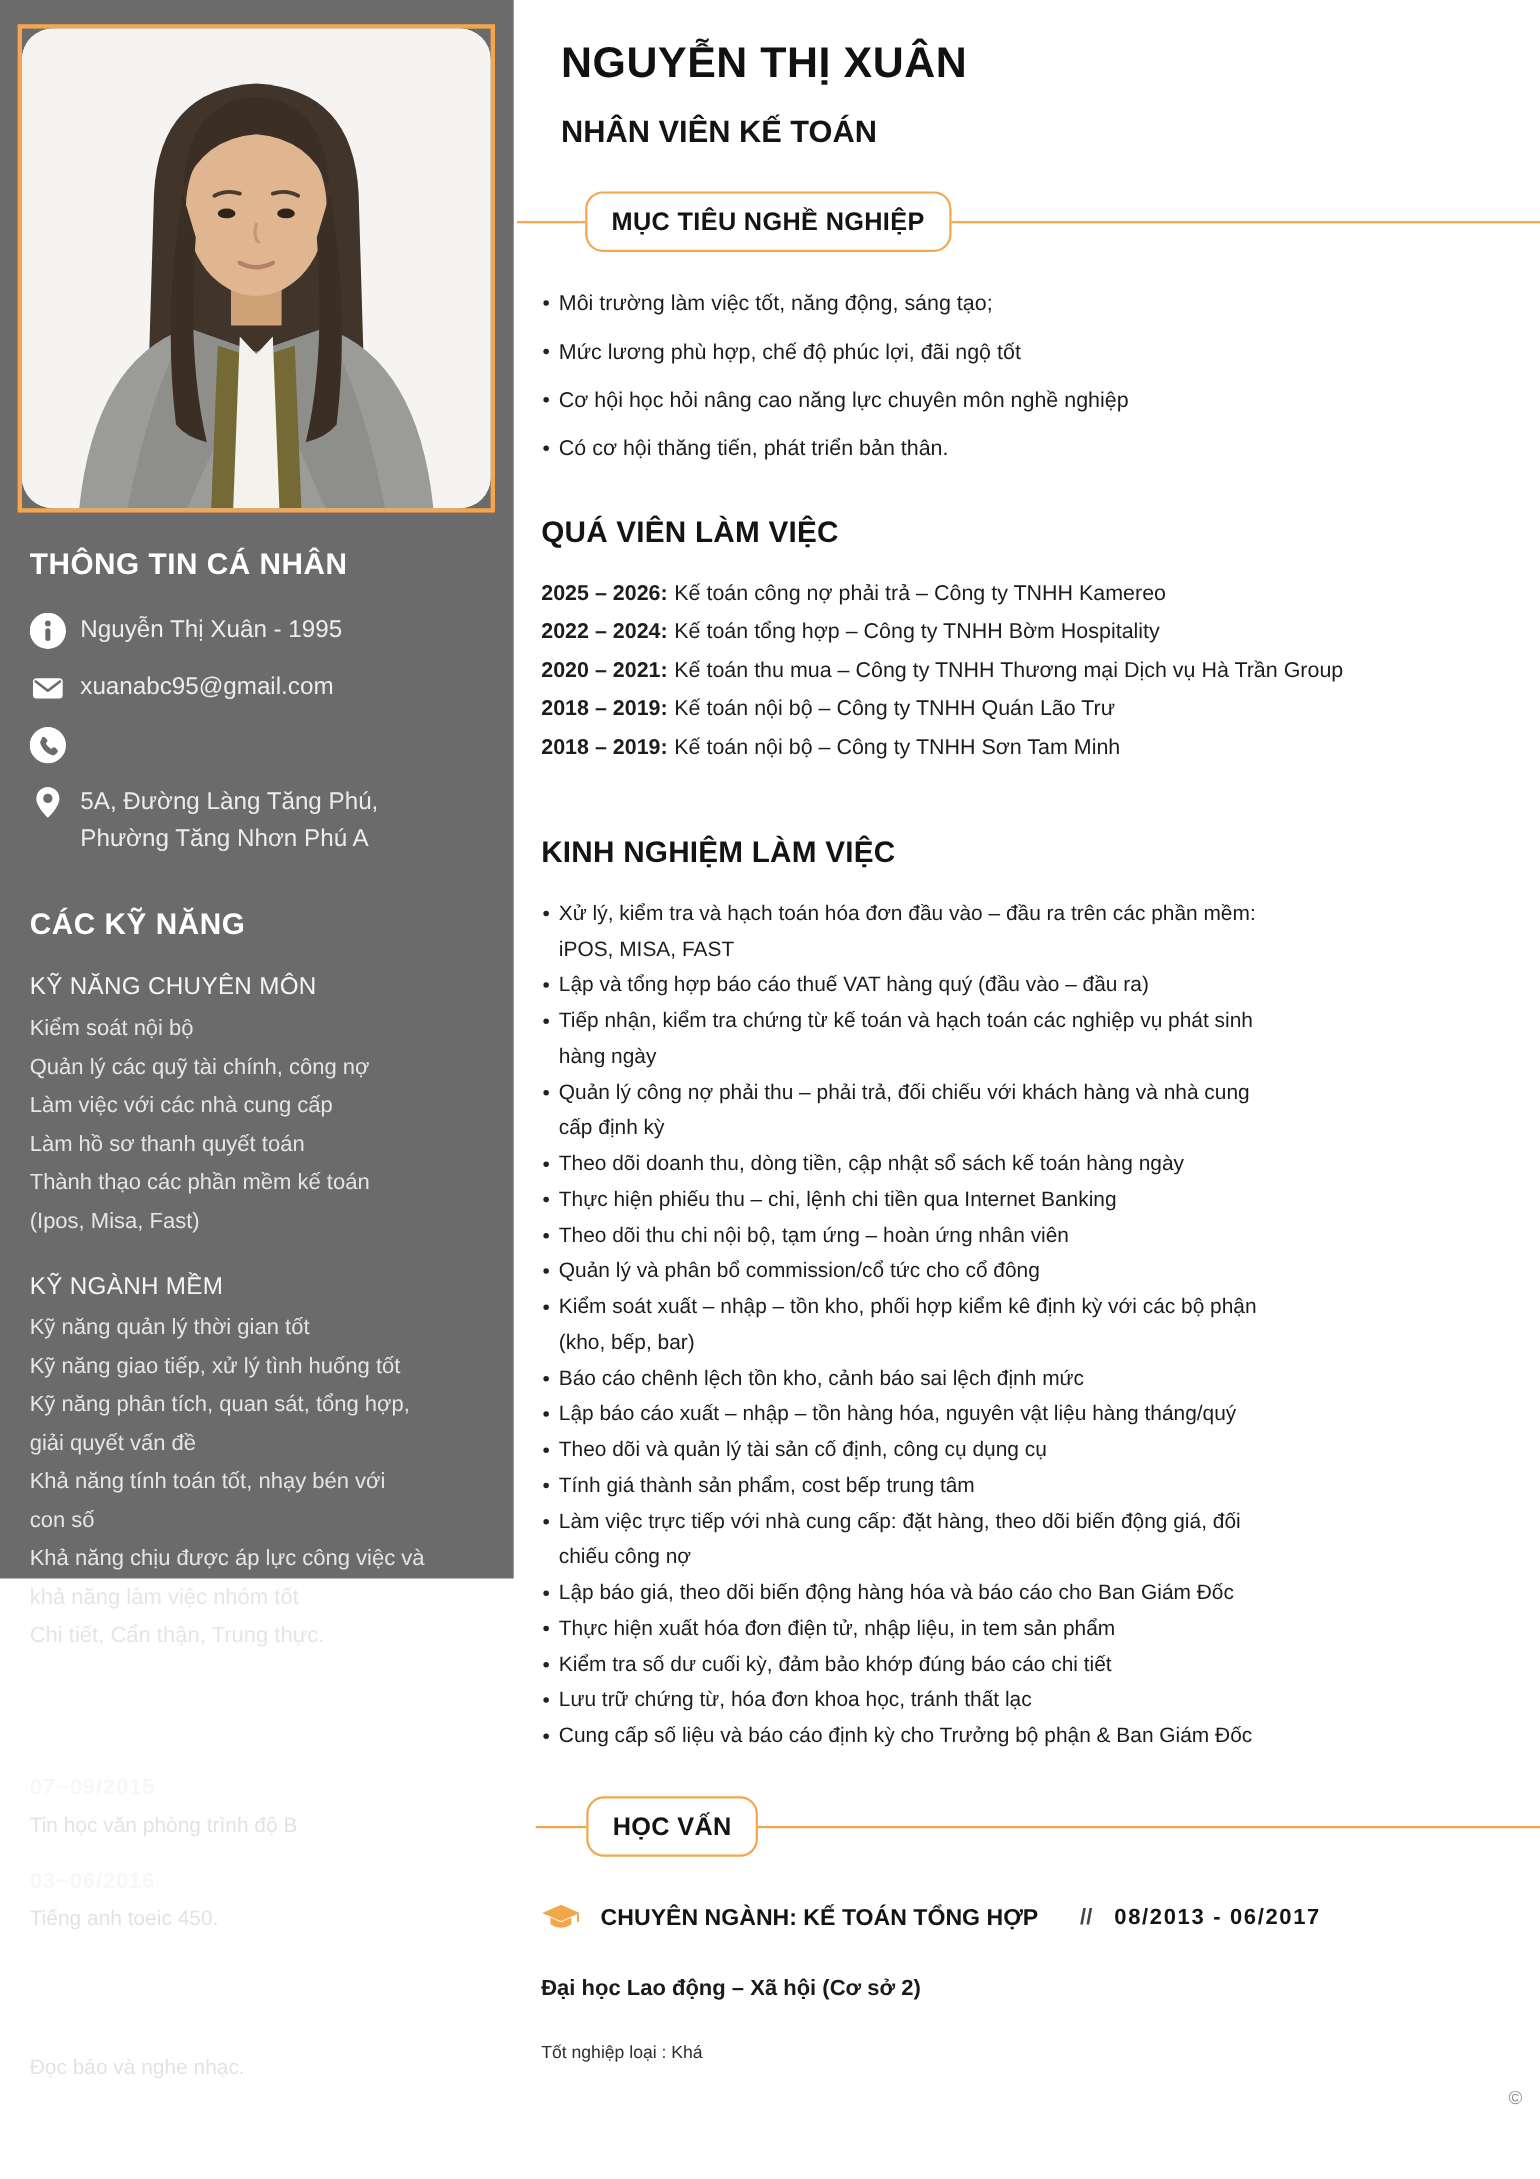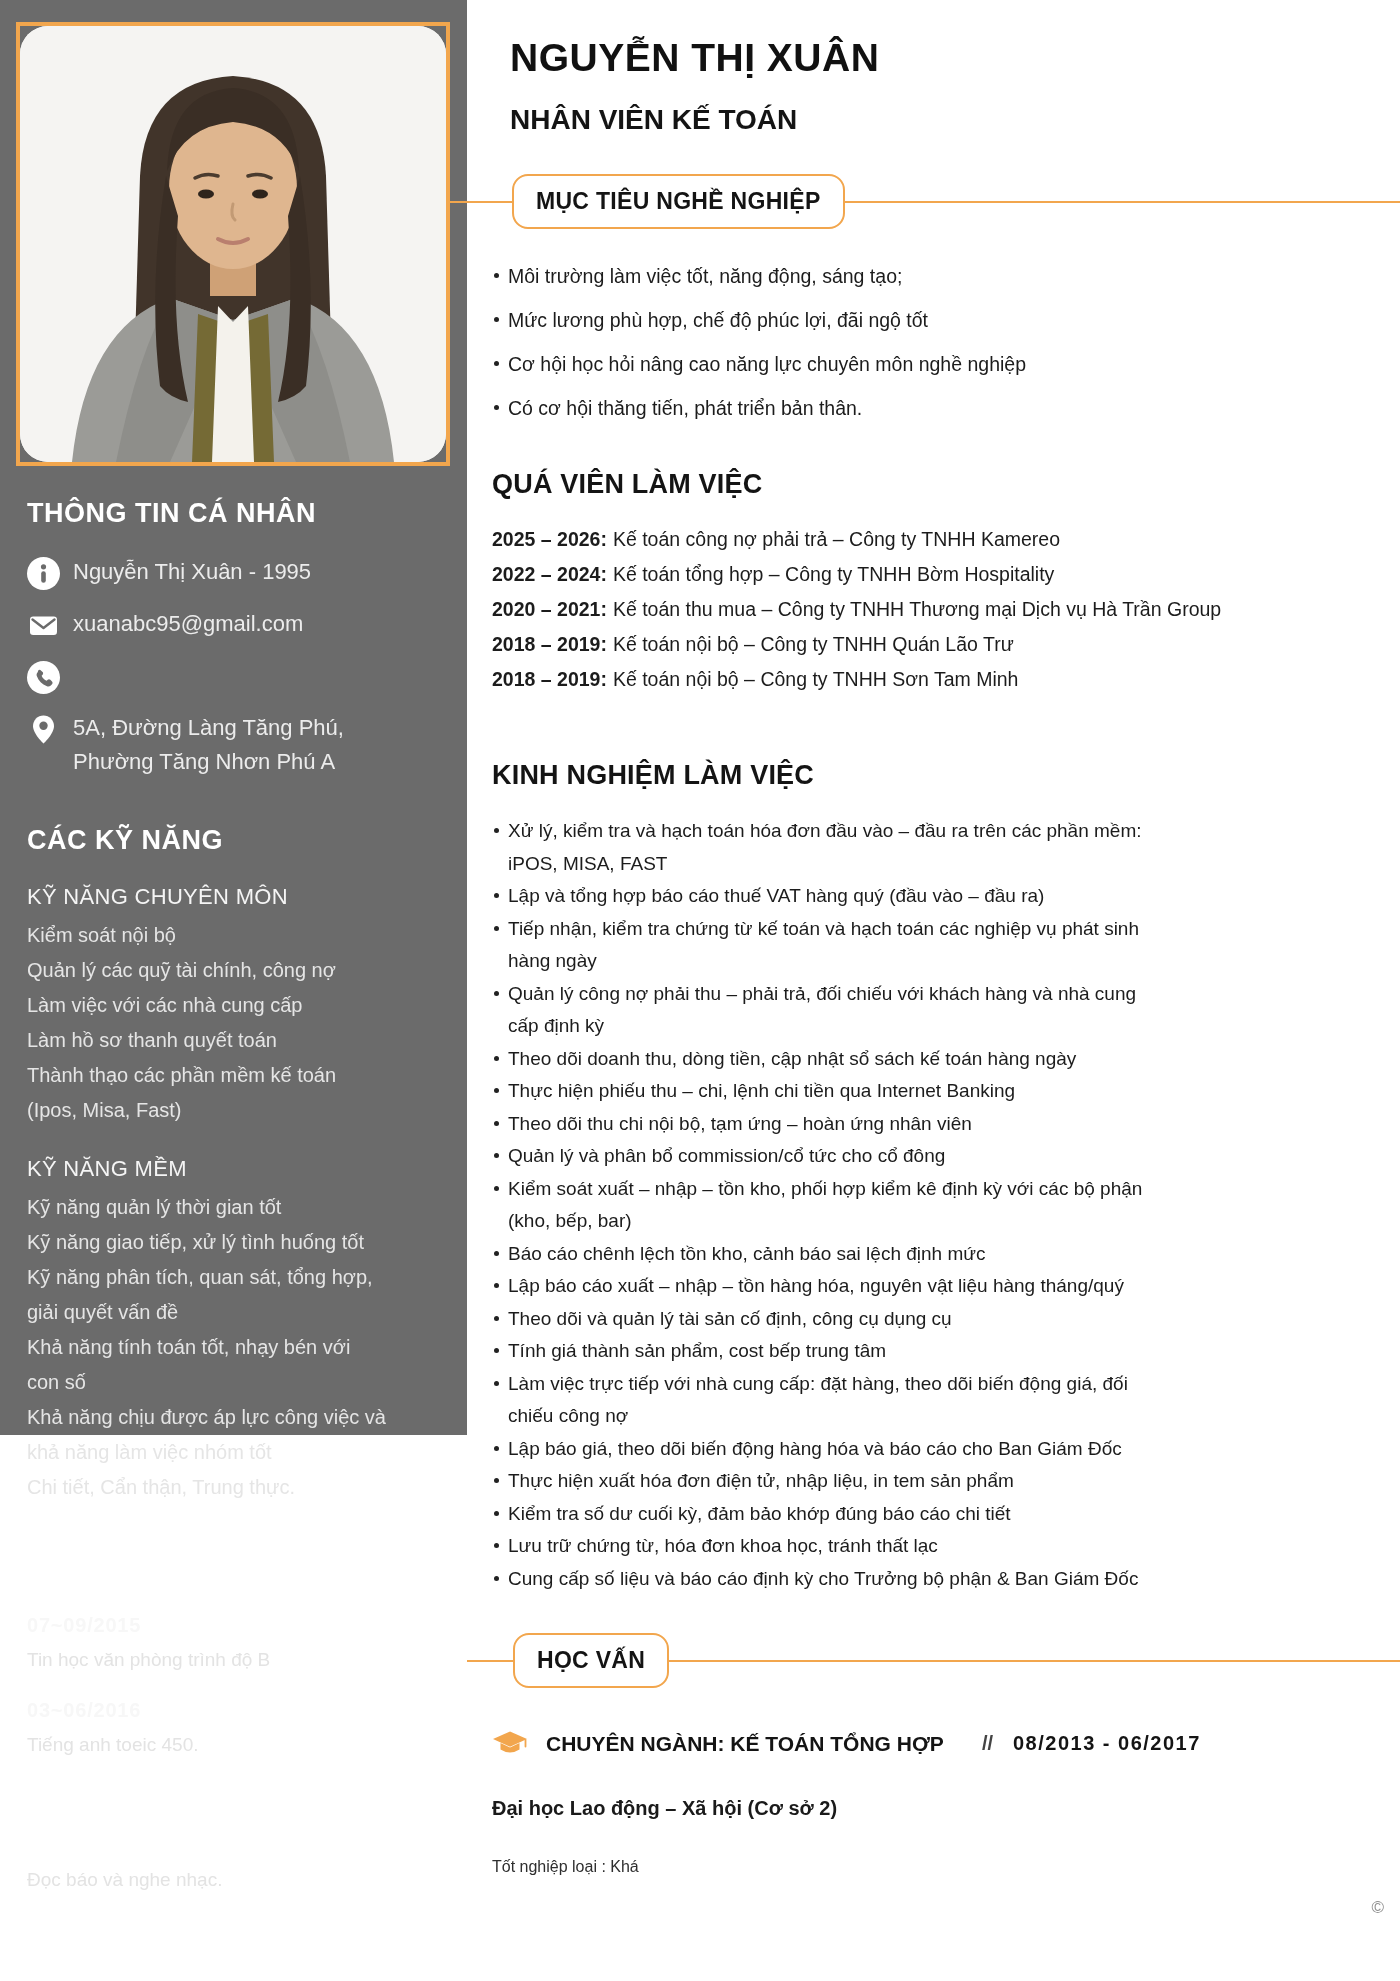--- a/index.html
+++ b/index.html
@@ -41,21 +41,21 @@
   .hobby-text { margin:28px 0 0 0; font-size:19px; color:#e3e3e3; }
 
   
   .main {
     position:absolute; left:467px; top:10px; width:933px; height:1981px;
     padding:26px 0 0 25px;
   }
   .person-name { margin:0 0 0 18px; font-size:39px; font-weight:800; letter-spacing:.5px; color:#111; }
   .job-title { margin:24px 0 0 18px; font-size:28px; font-weight:700; color:#141414; }
 
-  .pill-row { display:flex; align-items:center; margin-top:38px; }
+  .pill-row { display:flex; align-items:center; margin-top:38px;padding-left:20px; }
   .pill-row.obj { margin-left:-42px; width:calc(100% + 42px); }
   .pill-row.edu { margin-left:-25px; width:calc(100% + 25px); }
   .pill-row::before { content:""; height:2px; background:#F2A64D; }
   .pill-row.obj::before { width:62px; }
   .pill-row.edu::before { width:46px; }
   .pill-row::after { content:""; flex:1; height:2px; background:#F2A64D; }
   .pill {
     border:2.5px solid #F2A64D; border-radius:16px; background:#fff;
     padding:12px 22px; font-size:23px; font-weight:800; letter-spacing:.3px; color:#141414;
     white-space:nowrap;
@@ -174,21 +174,21 @@
         <h3 class="sub-h">KỸ NĂNG CHUYÊN MÔN</h3>
         <ul class="side-list">
 
         <li>Kiểm soát nội bộ</li>
             <li>Quản lý các quỹ tài chính, công nợ</li>
             <li>Làm việc với các nhà cung cấp</li>
             <li>Làm hồ sơ thanh quyết toán</li>
             <li>Thành thạo các phần mềm kế toán (Ipos, Misa, Fast)</li>
           </ul>
 
-        <h3 class="sub-h">KỸ NĂNG MỀM</h3>
+        <h3 class="sub-h">KỸ NGÀNH MỀM</h3>
         <ul class="side-list">
 
         <li>Kỹ năng quản lý thời gian tốt</li>
             <li>Kỹ năng giao tiếp, xử lý tình huống tốt</li>
             <li>Kỹ năng phân tích, quan sát, tổng hợp, giải quyết vấn đề</li>
             <li>Khả năng tính toán tốt, nhạy bén với con số</li>
             <li>Khả năng chịu được áp lực công việc và khả năng làm việc nhóm tốt</li>
             <li>Chi tiết, Cẩn thận, Trung thực.</li>
           </ul>
       </div>

